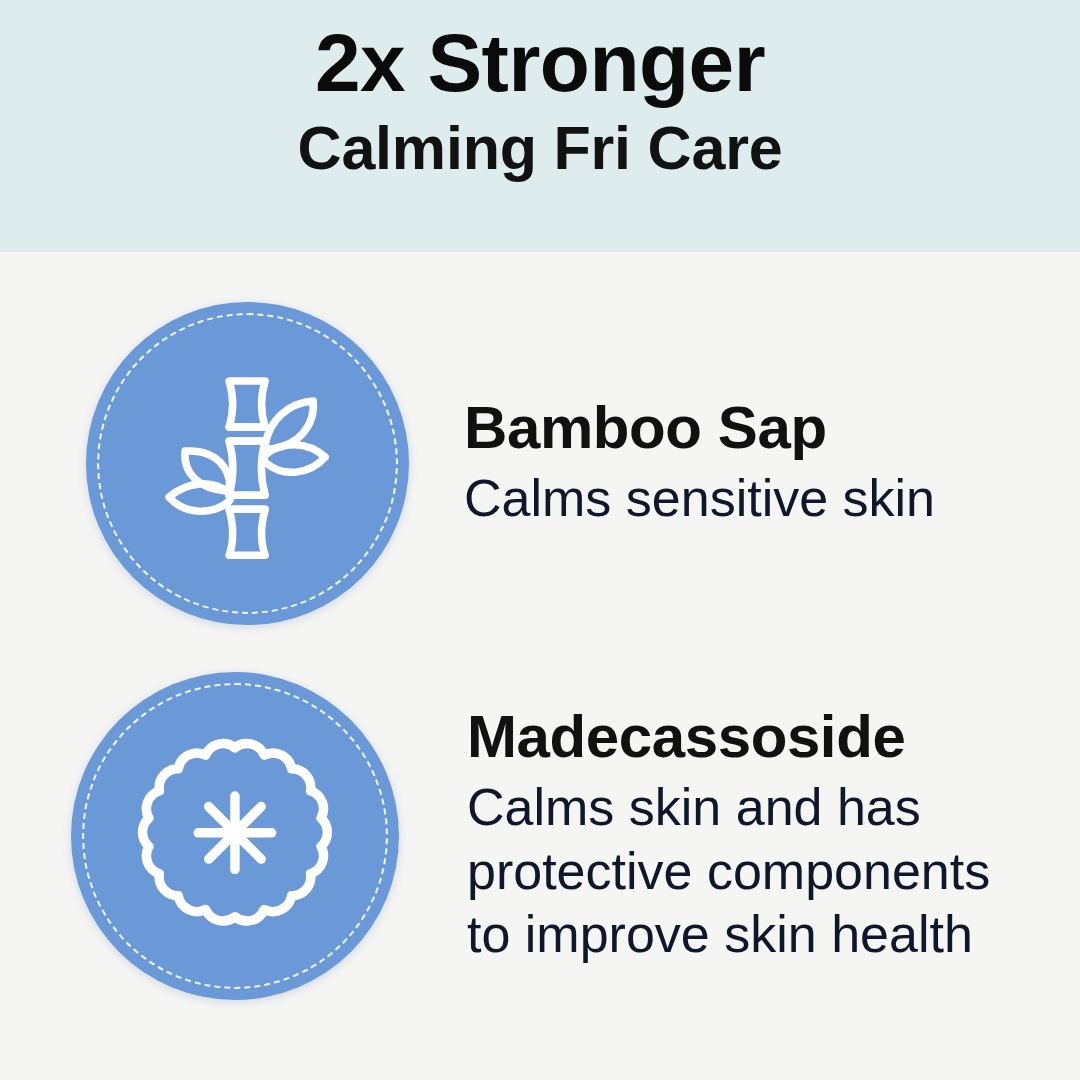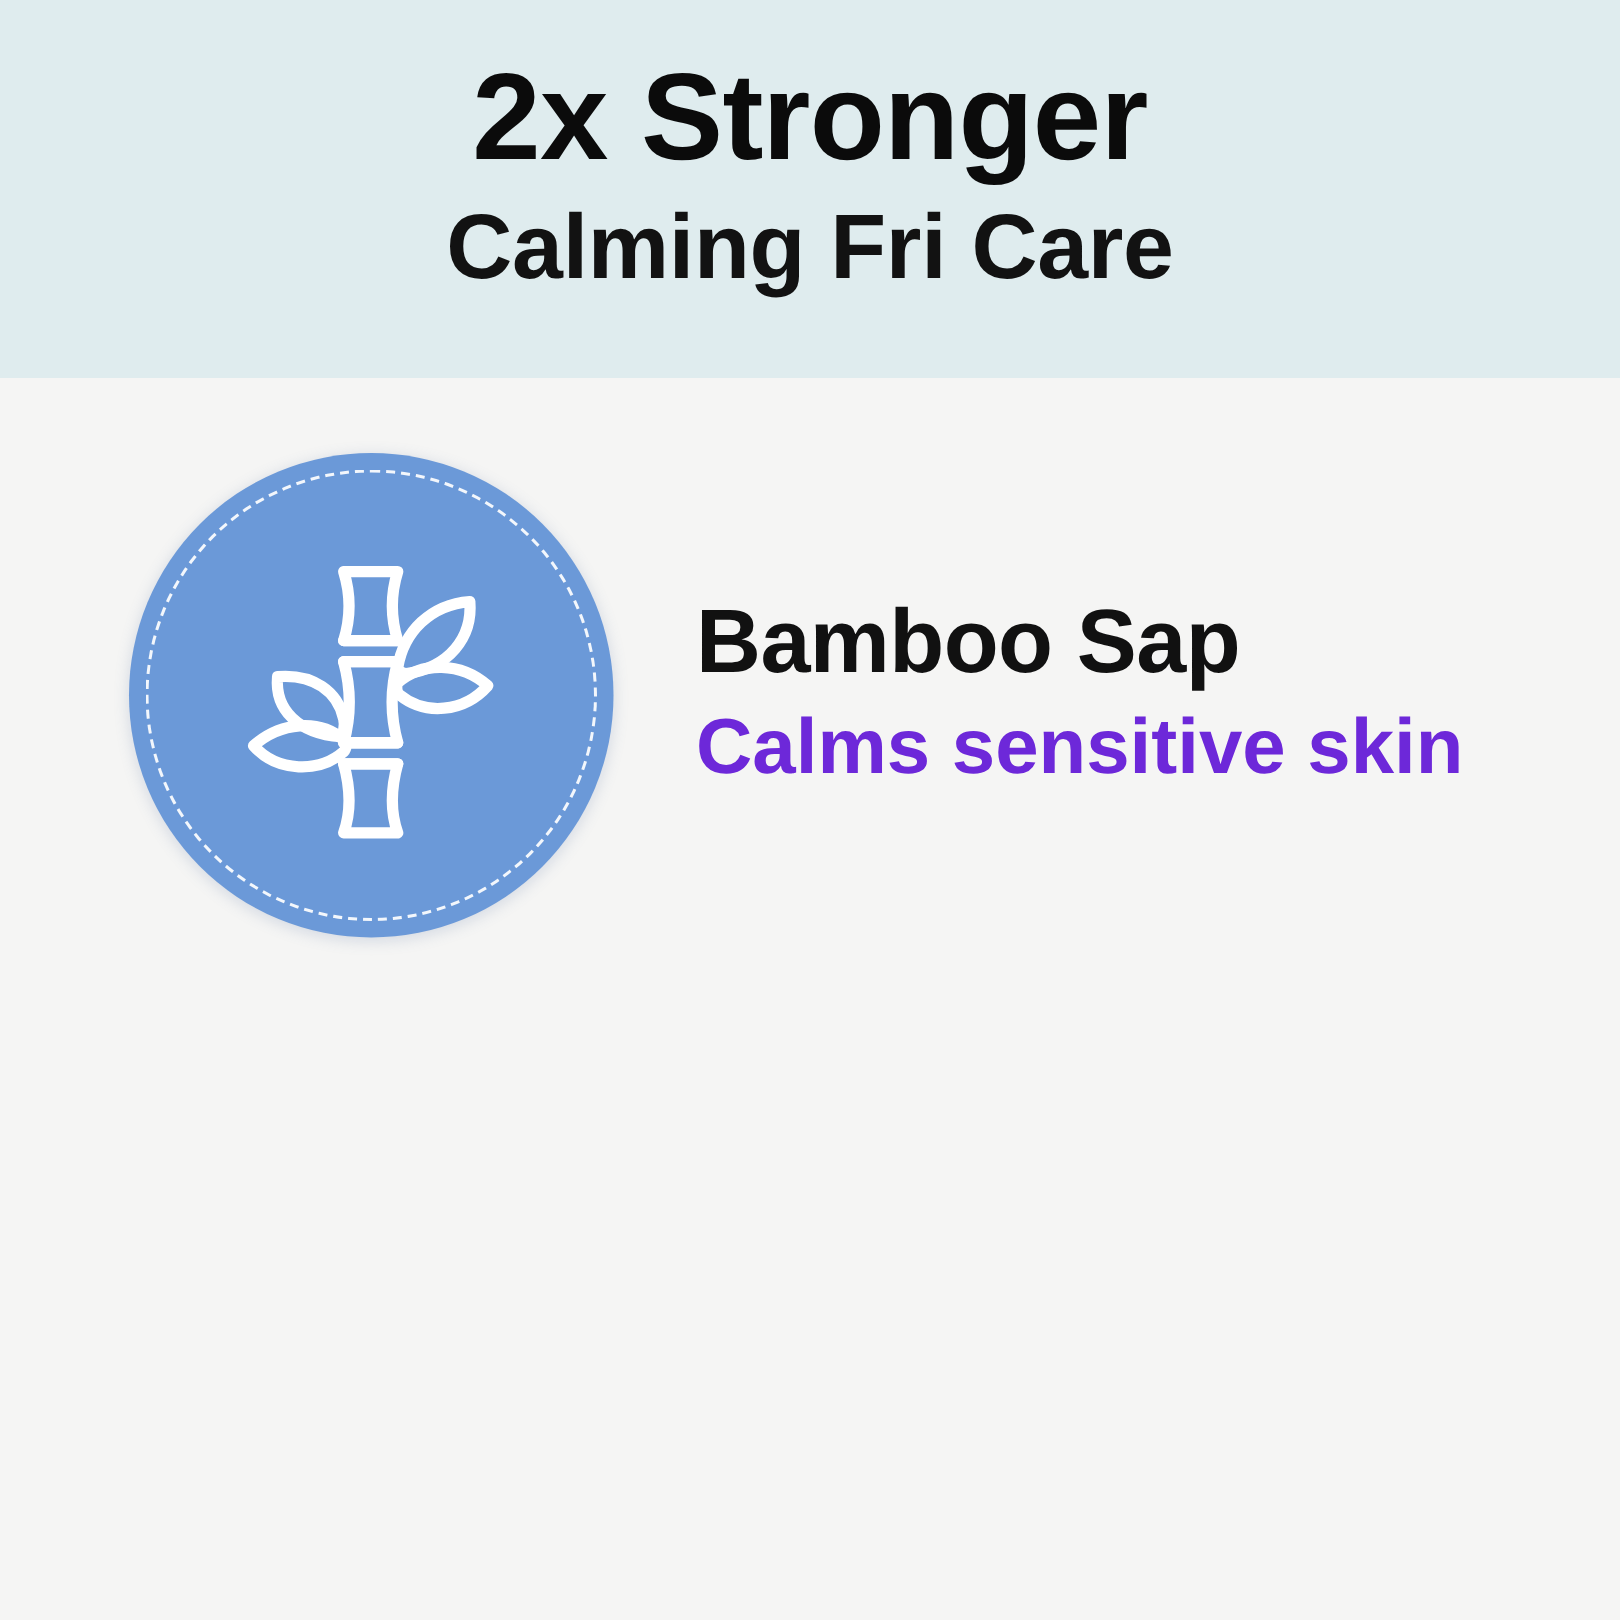--- a/index.html
+++ b/index.html
@@ -27,21 +27,21 @@
     left: 0;
     top: 0;
     width: 1080px;
     height: 252px;
     background: #dfecee;
     display: flex;
     flex-direction: column;
     align-items: center;
     justify-content: flex-start;
     box-sizing: border-box;
-    padding-top: 40px;
+    padding-top: 24px;
   }
 
   .headline {
     font-size: 82px;
     font-weight: 700;
     color: #0b0b0b;
     line-height: 0.95;
     letter-spacing: -0.5px;
     text-align: center;
     white-space: nowrap;
@@ -134,22 +134,22 @@
     font-weight: 700;
     color: #111111;
     line-height: 1.05;
     letter-spacing: -0.4px;
     margin: 0 0 8px 0;
     white-space: nowrap;
   }
 
   .ingredient-desc {
     font-size: 52px;
-    font-weight: 700;
-    color: #6d28d9;
+    font-weight: 400;
+    color: #0f172a;
     line-height: 1.22;
     margin: 0;
     max-width: 575px;
   }
   .ingredient-row.row-0 .ingredient-desc {
     white-space: nowrap;
     max-width: none;
   }
   .ingredient-row.row-0 .text-col { padding-left: 55px; }
   .ingredient-row.row-1 .text-col { padding-left: 68px; }
@@ -191,15 +191,53 @@
             <path d="M82 130 C66 116 40 118 22 134 C38 152 66 152 82 138 C84 136 84 132 82 130 Z"></path>
           </g>
         </svg>
       </div>
       <div class="text-col">
         <h3 class="ingredient-name">Bamboo Sap</h3>
         <p class="ingredient-desc">Calms sensitive skin</p>
       </div>
     </div>
 
+    <div class="ingredient-row row-1">
+      <div class="badge">
+        <div class="badge-ring"></div>
+        <svg class="badge-glyph" viewBox="0 0 200 200">
+          <g fill="none" stroke="#ffffff" stroke-width="9" stroke-linecap="round" stroke-linejoin="round">
+
+            <path d="M100 16
+                     A 18 18 0 0 1 128 23
+                     A 18 18 0 0 1 154 36
+                     A 18 18 0 0 1 172 57
+                     A 18 18 0 0 1 182 83
+                     A 18 18 0 0 1 182 110
+                     A 18 18 0 0 1 172 136
+                     A 18 18 0 0 1 154 157
+                     A 18 18 0 0 1 128 170
+                     A 18 18 0 0 1 100 177
+                     A 18 18 0 0 1 72 170
+                     A 18 18 0 0 1 46 157
+                     A 18 18 0 0 1 28 136
+                     A 18 18 0 0 1 18 110
+                     A 18 18 0 0 1 18 83
+                     A 18 18 0 0 1 28 57
+                     A 18 18 0 0 1 46 36
+                     A 18 18 0 0 1 72 23
+                     A 18 18 0 0 1 100 16 Z"></path>
+
+            <path d="M100 62 L100 132"></path>
+            <path d="M65 97 L135 97"></path>
+            <path d="M75 72 L125 122"></path>
+            <path d="M125 72 L75 122"></path>
+          </g>
+        </svg>
+      </div>
+      <div class="text-col">
+        <h3 class="ingredient-name">Madecassoside</h3>
+        <p class="ingredient-desc">Calms skin and has protective components to improve skin health</p>
+      </div>
+    </div>
 
   </div>
 </div>
 
 </body></html>

